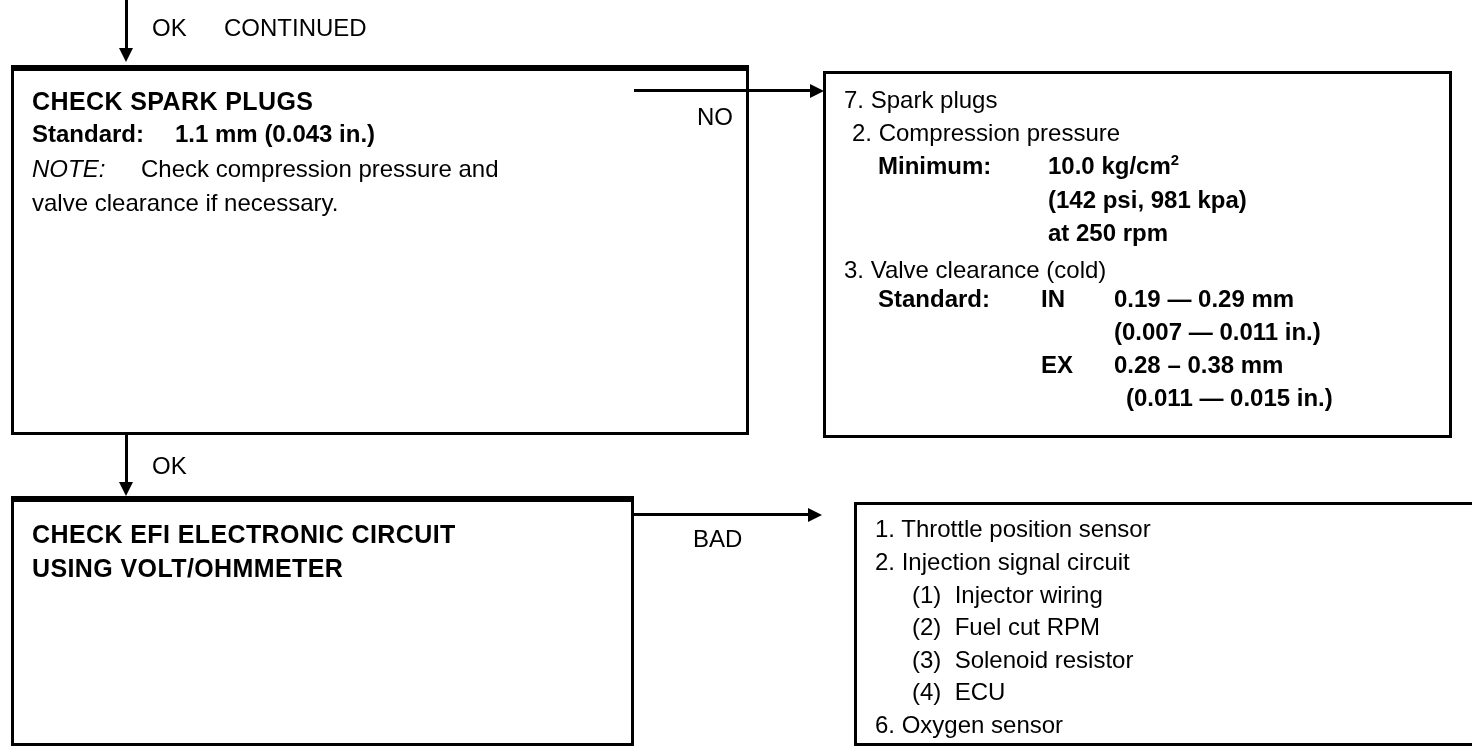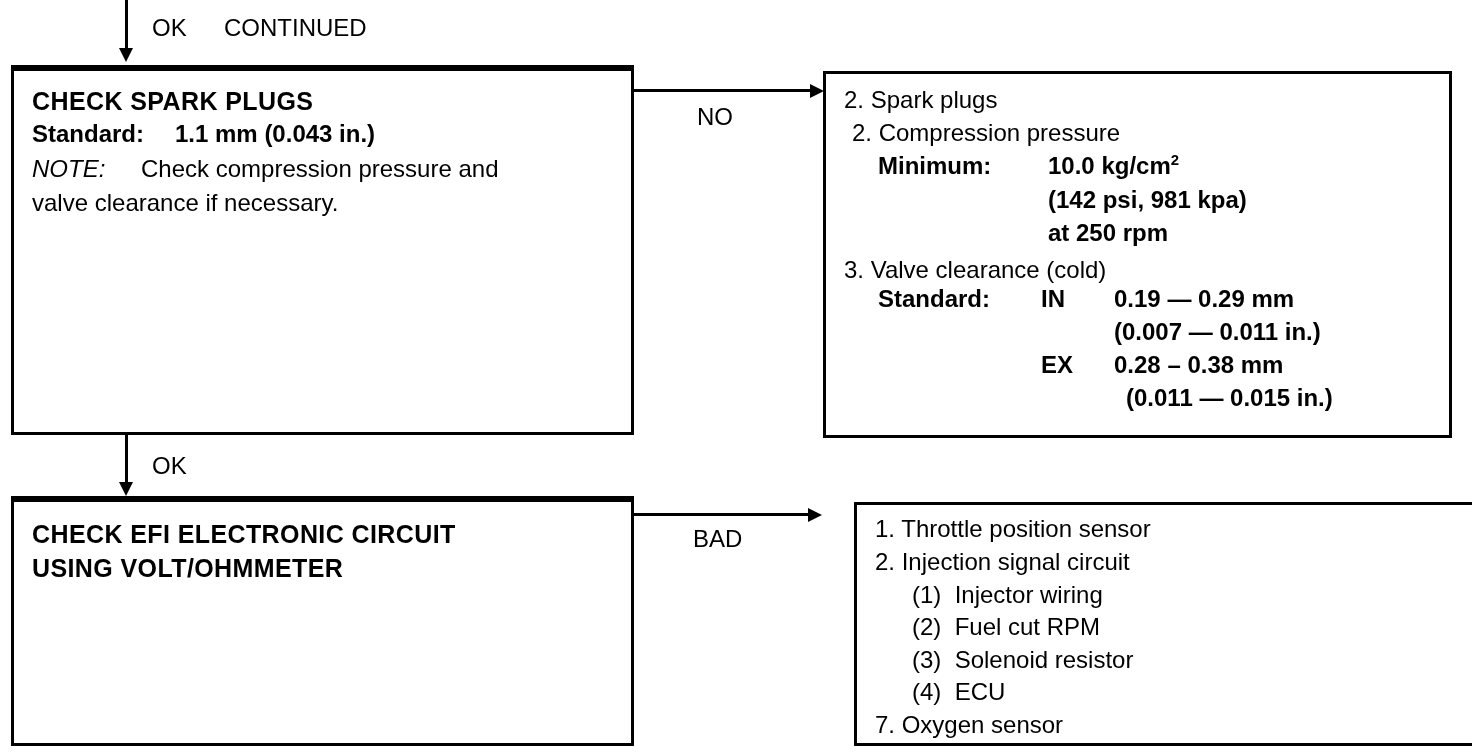--- a/index.html
+++ b/index.html
@@ -100,35 +100,35 @@
 </head>
 <body>
 
 <div id="page">
 
   <div class="vline" style="left:125px; top:0px; height:52px;"></div>
   <div class="arrow-down" style="left:119px; top:48px;"></div>
   <div class="edge-label" style="left:152px; top:16px;">OK</div>
   <div class="edge-label" style="left:224px; top:16px;">CONTINUED</div>
 
-  <div class="box heavy-top" style="left:11px; top:65px; width:623px; height:370px;">
+  <div class="box heavy-top" style="left:11px; top:65px; width:738px; height:370px;">
     <div class="txt head" style="left:18px; top:18px;">CHECK SPARK PLUGS</div>
     <div class="txt sub" style="left:18px; top:51px;">Standard:</div>
     <div class="txt sub" style="left:161px; top:51px;">1.1 mm (0.043 in.)</div>
     <div class="txt note" style="left:18px; top:86px;font-style:italic;">NOTE:</div>
     <div class="txt note" style="left:18px; top:120px;">valve clearance if necessary.</div>
     <div class="txt note" style="left:127px; top:86px;">Check compression pressure and</div>
   </div>
 
   <div class="hline" style="left:634px; top:89px; width:180px;"></div>
   <div class="arrow-right" style="left:810px; top:84px;"></div>
   <div class="edge-label" style="left:697px; top:105px;">NO</div>
 
   <div class="box" style="left:823px; top:71px; width:629px; height:367px;">
-    <div class="txt listline" style="left:18px; top:14px;">2. Spark plugs</div>
+    <div class="txt listline" style="left:18px; top:14px;">7. Spark plugs</div>
     <div class="txt listline" style="left:18px; top:47px;margin-left:8px;">2. Compression pressure</div>
 
     <div class="txt listline-b" style="left:52px; top:80px;">Minimum:</div>
     <div class="txt listline-b" style="left:222px; top:80px;"><span>10.0 kg/cm</span><sup>2</sup></div>
 
     <div class="txt listline-b" style="left:222px; top:114px;">(142 psi, 981 kpa)</div>
     <div class="txt listline-b" style="left:222px; top:147px;">at 250 rpm</div>
 
     <div class="txt listline" style="left:18px; top:184px;">3. Valve clearance (cold)</div>
 
@@ -155,16 +155,16 @@
   <div class="arrow-right" style="left:808px; top:508px;"></div>
   <div class="edge-label" style="left:693px; top:527px;">BAD</div>
 
   <div class="box" style="left:822px; top:502px; width:630px; height:244px;margin-left:32px;">
     <div class="txt listline" style="left:18px; top:12px;">1. Throttle position sensor</div>
     <div class="txt listline" style="left:18px; top:45px;">2. Injection signal circuit</div>
     <div class="txt listline" style="left:55px; top:78px;">(1)  Injector wiring</div>
     <div class="txt listline" style="left:55px; top:110px;">(2)  Fuel cut RPM</div>
     <div class="txt listline" style="left:55px; top:143px;">(3)  Solenoid resistor</div>
     <div class="txt listline" style="left:55px; top:175px;">(4)  ECU</div>
-    <div class="txt listline" style="left:18px; top:208px;">7. Oxygen sensor</div>
+    <div class="txt listline" style="left:18px; top:208px;">6. Oxygen sensor</div>
   </div>
 
 </div>
 
 </body></html>

